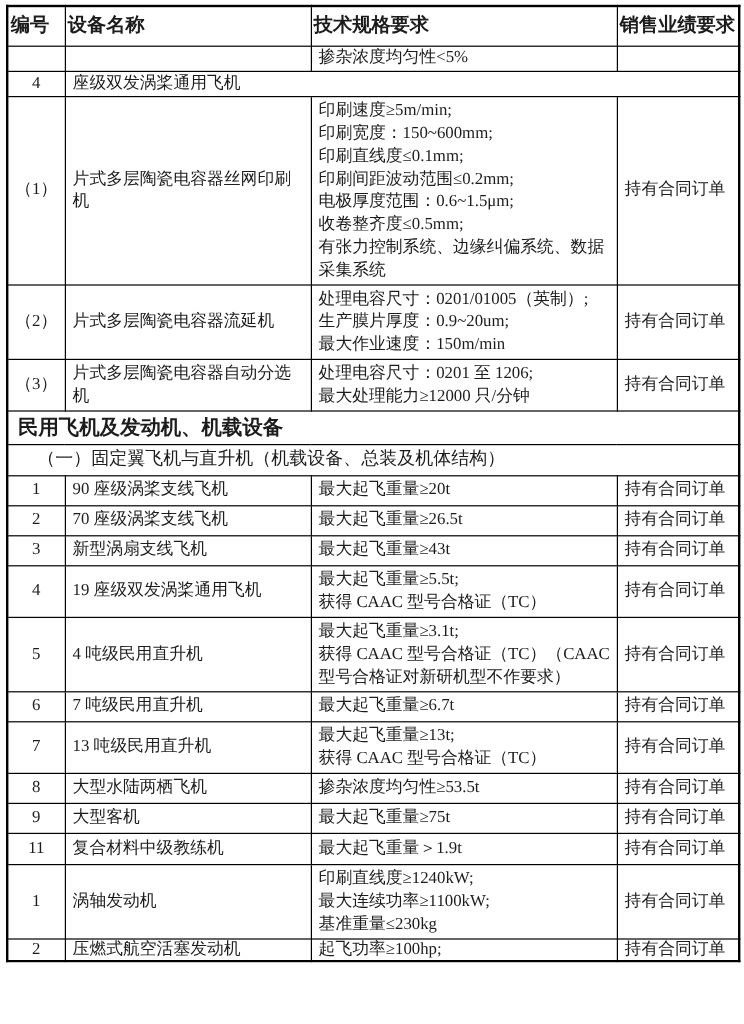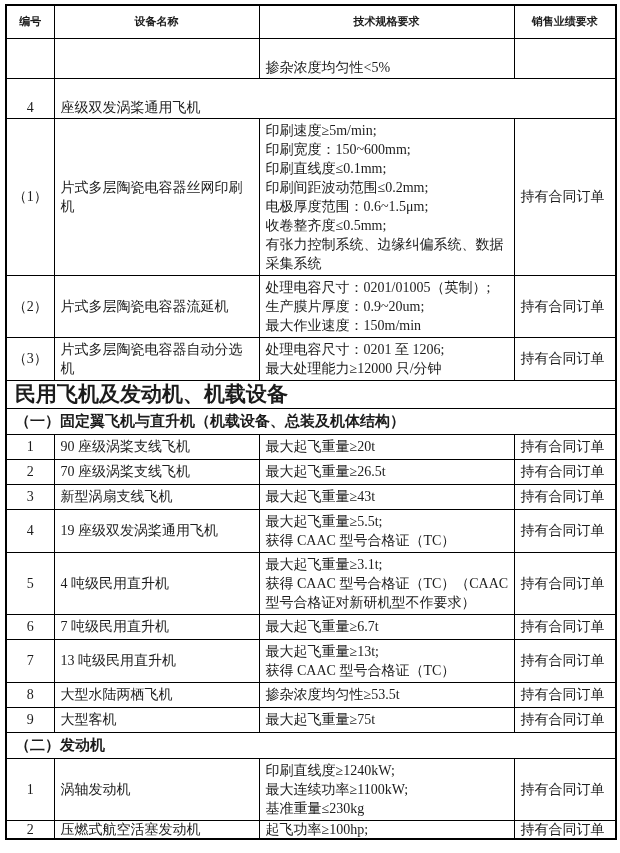--- a/index.html
+++ b/index.html
@@ -21,50 +21,50 @@
     width: 610px;
     border: 2px solid #000000;
   }
   .spec-table th,
   .spec-table td {
     border: 1px solid #000000;
     vertical-align: middle;
     overflow: hidden;
   }
   .spec-table th {
-    font-size: 11px;
+    font-size: 16px;
     font-weight: bold;
-    text-align: center;
+    text-align: left;
     padding: 2px 2px;
   }
   .spec-table td {
     font-size: 14px;
     line-height: 19px;
     padding: 2px 4px 2px 6px;
     text-align: left;
   }
   td.no-cell {
     text-align: center;
     padding: 2px 1px;
   }
   td.spec-cell {
     white-space: pre-line;
   }
   tr.section-row td {
     font-weight: bold;
-    font-size: 21px;
+    font-size: 17px;
     padding-left: 8px;
   }
   tr.subsection-row td {
-    font-weight: bold;
+    font-weight: normal;
     font-size: 15px;
-    padding-left: 8px;
+    padding-left: 24px;
   }
   tr.tight td {
-    padding-top: 19px;
+    padding-top: 0;
     padding-bottom: 1px;
   }
   tr.last-row td {
     padding-top: 0;
     padding-bottom: 0;
     line-height: 17px;
   }
 </style>
 </head>
 <body>
@@ -179,22 +179,25 @@
         <td>大型水陆两栖飞机</td>
         <td class="spec-cell">掺杂浓度均匀性≥53.5t</td>
         <td>持有合同订单</td>
       </tr>
       <tr style="height:25px">
         <td class="no-cell">9</td>
         <td>大型客机</td>
         <td class="spec-cell">最大起飞重量≥75t</td>
         <td>持有合同订单</td>
       </tr>
-      <tr class="subsection-row" style="height:26px">
-        <td colspan="4">（二）发动机</td>
+      <tr style="height:26px">
+        <td class="no-cell">11</td>
+        <td>复合材料中级教练机</td>
+        <td class="spec-cell">最大起飞重量＞1.9t</td>
+        <td>持有合同订单</td>
       </tr>
       <tr style="height:58px">
         <td class="no-cell">1</td>
         <td>涡轴发动机</td>
         <td class="spec-cell">印刷直线度≥1240kW;
 最大连续功率≥1100kW;
 基准重量≤230kg</td>
         <td>持有合同订单</td>
       </tr>
       <tr class="last-row" style="height:17px">

